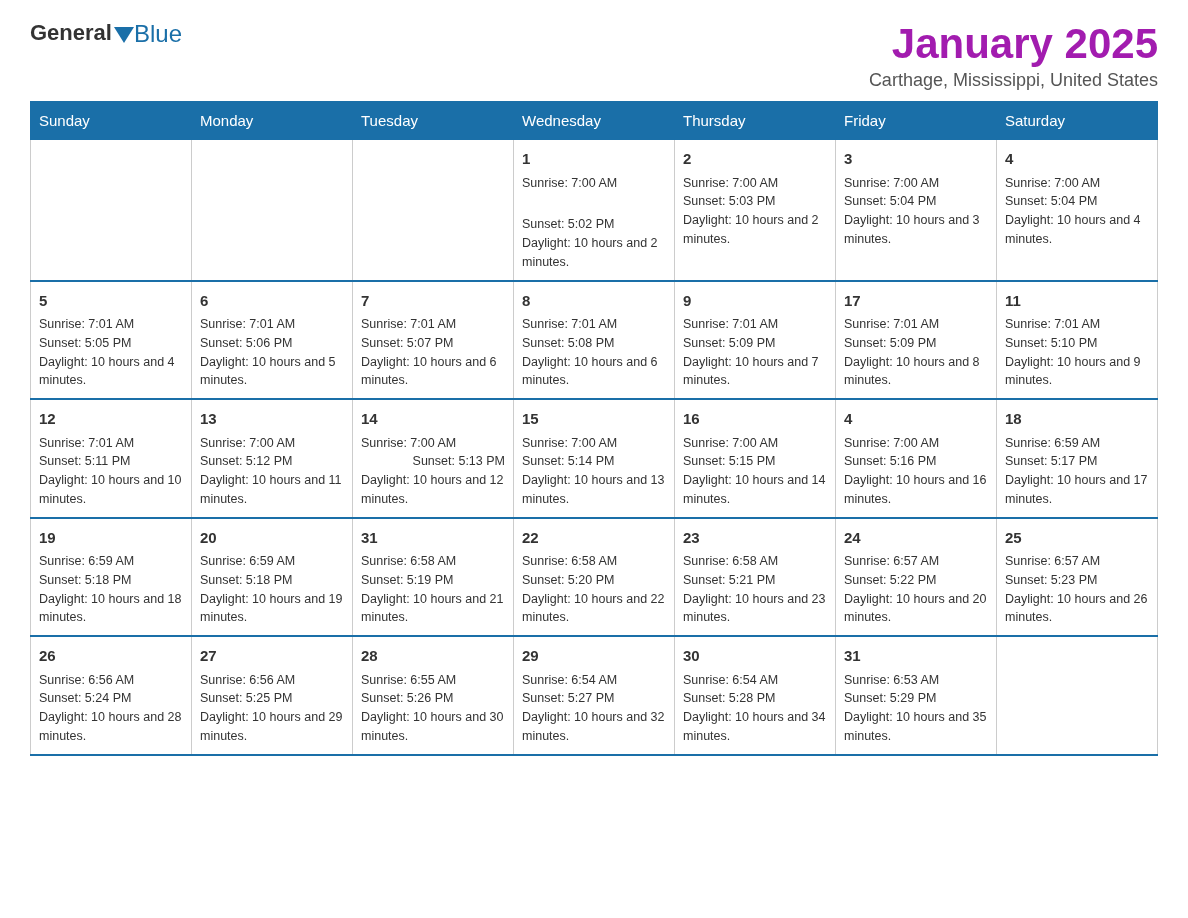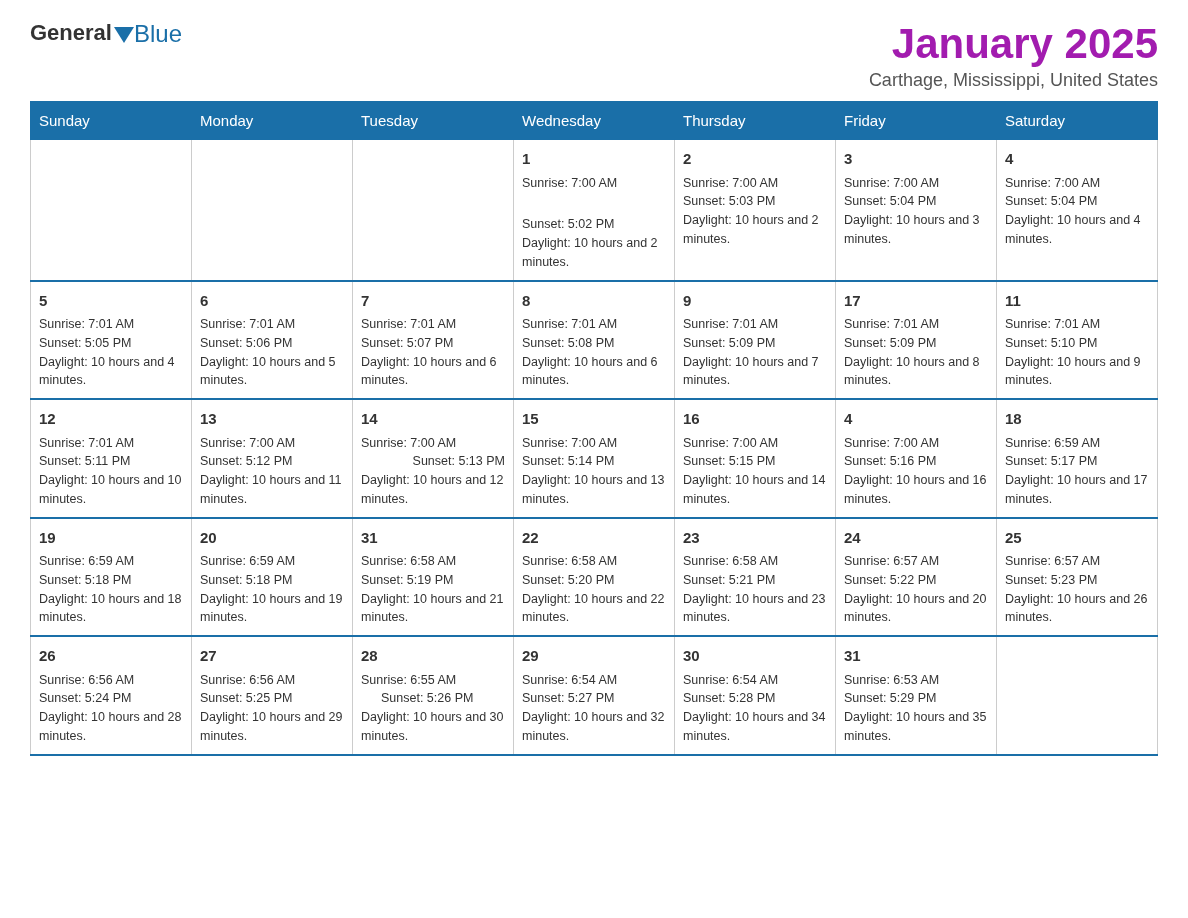--- a/index.html
+++ b/index.html
@@ -291,21 +291,21 @@
         </td>
         <td>
           <span class="day-number">27</span>
           <span style="display: block;">Sunrise: 6:56 AM</span>
           <span style="display: block;">Sunset: 5:25 PM</span>
           <span style="display: block;">Daylight: 10 hours and 29 minutes.</span>
         </td>
         <td>
           <span class="day-number">28</span>
           <span style="display: block;">Sunrise: 6:55 AM</span>
-          <span style="display: block; margin-left: 20px;">Sunset: 5:26 PM</span>
+          <span style="display: block;">Sunset: 5:26 PM</span>
           <span style="display: block;">Daylight: 10 hours and 30 minutes.</span>
         </td>
         <td>
           <span class="day-number">29</span>
           <span style="display: block;">Sunrise: 6:54 AM</span>
           <span style="display: block;">Sunset: 5:27 PM</span>
           <span style="display: block;">Daylight: 10 hours and 32 minutes.</span>
         </td>
         <td>
           <span class="day-number">30</span>

